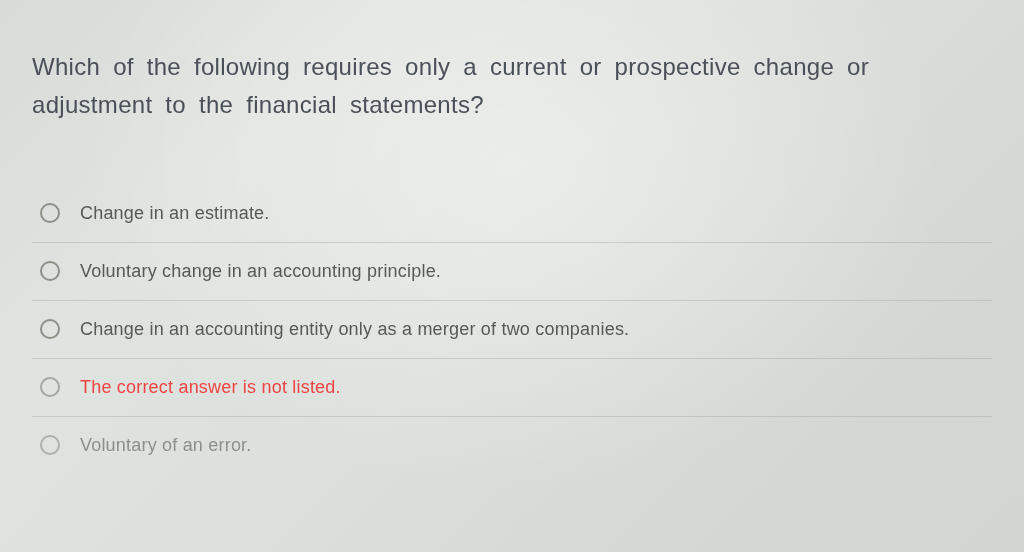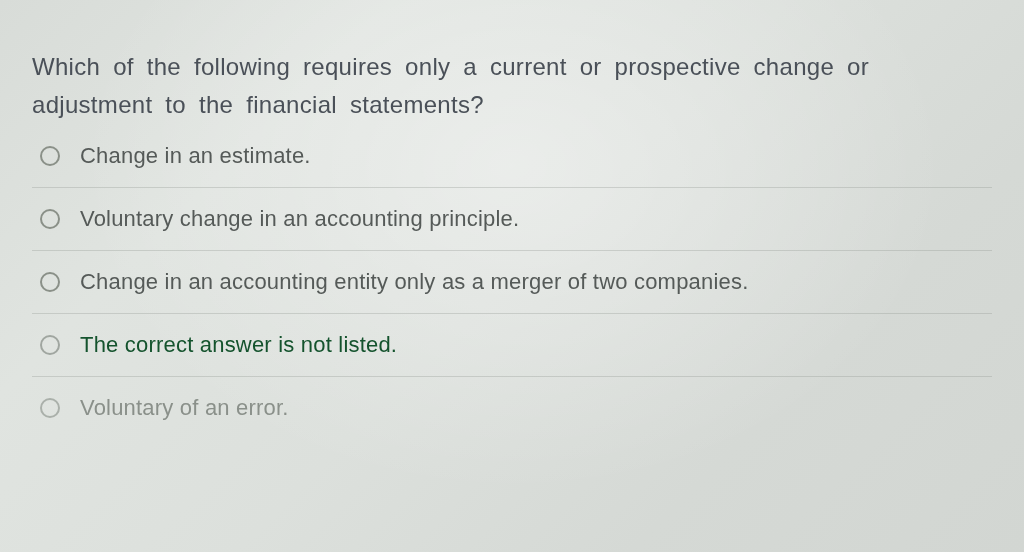--- a/index.html
+++ b/index.html
@@ -25,20 +25,21 @@
       bottom: 0;
       background: radial-gradient(ellipse at 50% 30%, rgba(255,255,255,0.4) 0%, transparent 60%);
       pointer-events: none;
     }
     .question-text {
       font-size: 24px;
       color: #4a5058;
       line-height: 1.6;
       letter-spacing: 0.3px;
       word-spacing: 6px;
+      margin-bottom: 60px;
       font-weight: 400;
       position: relative;
       z-index: 1;
     }
     .options-container {
       position: relative;
       z-index: 1;
     }
     .option-row {
       display: flex;
@@ -53,27 +54,27 @@
       width: 20px;
       height: 20px;
       border: 2px solid #8a9088;
       border-radius: 50%;
       background: transparent;
       flex-shrink: 0;
       margin-right: 20px;
       cursor: pointer;
     }
     .option-label {
-      font-size: 22px;
+      font-size: 18px;
       color: #555a58;
       font-weight: 500;
       letter-spacing: 0.2px;
     }
     .faded .option-label {
-      color: #14532d;
+      color: #ef4444;
     }
     .faded .radio-button {
       border-color: #a0a6a0;
     }
     .very-faded .option-label {
       color: #8a908a;
     }
     .very-faded .radio-button {
       border-color: #aab0aa;
     }

